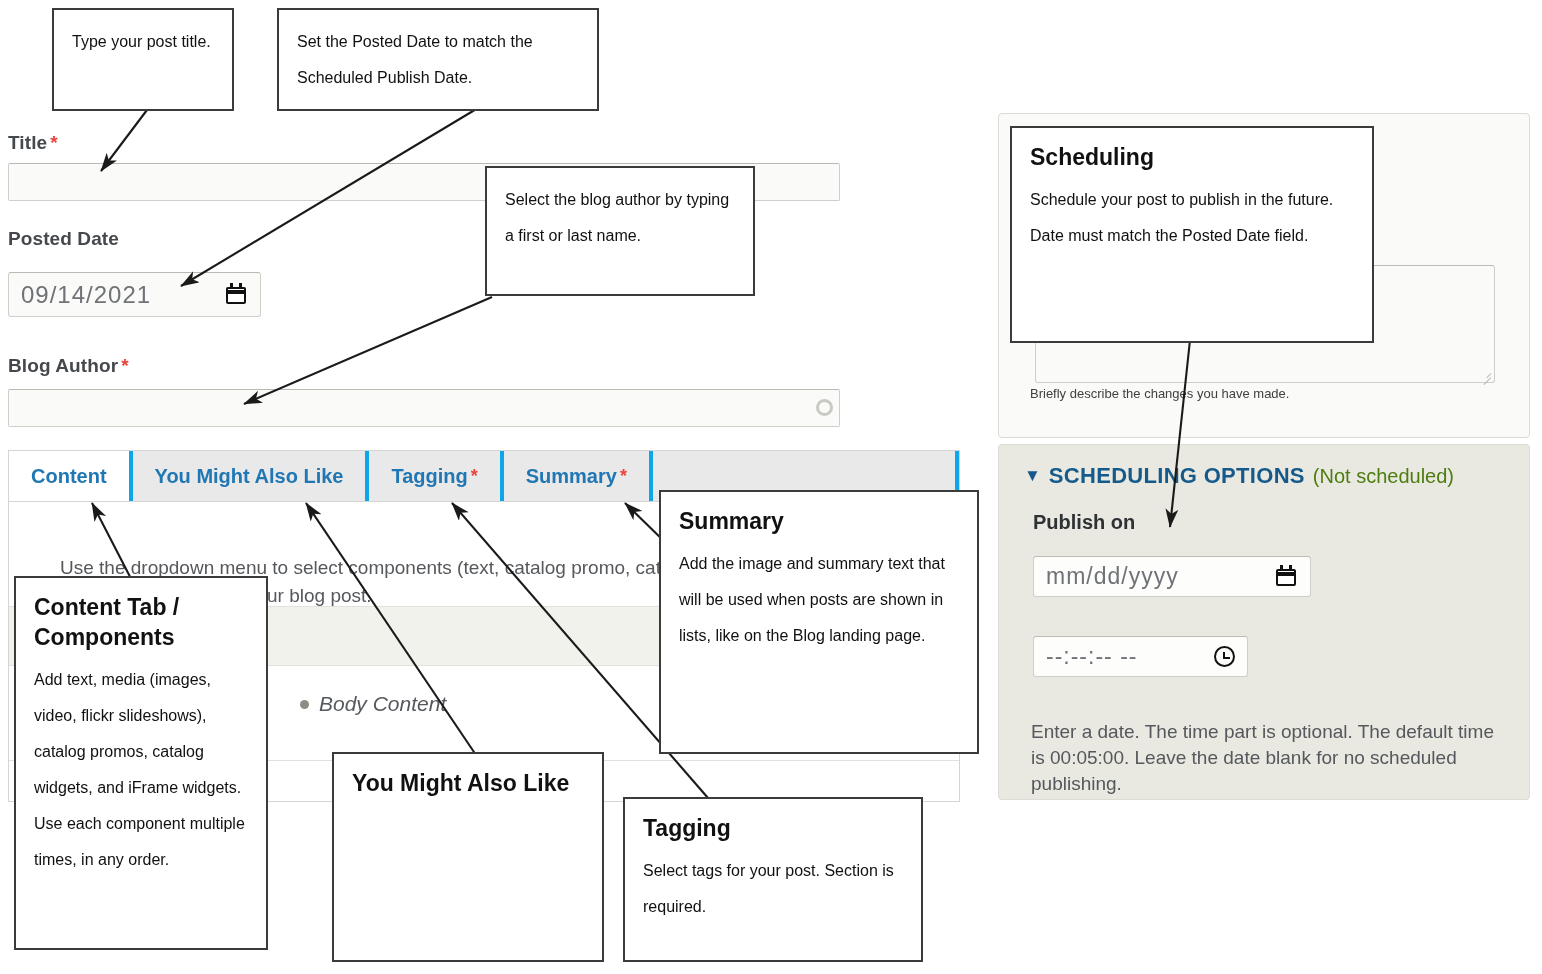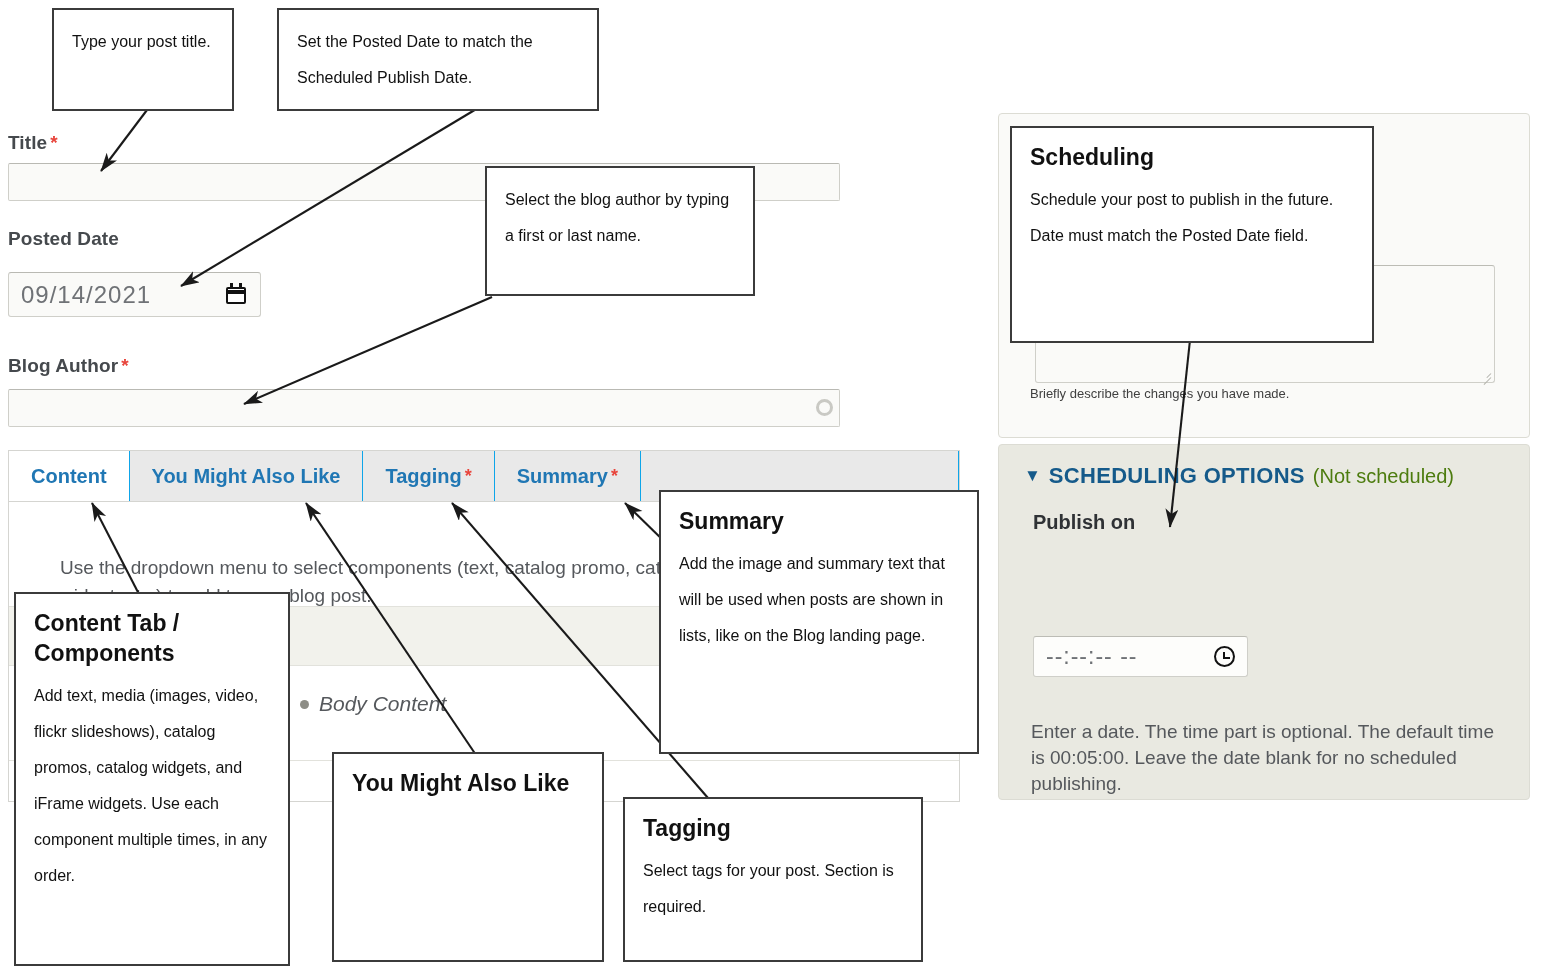--- a/index.html
+++ b/index.html
@@ -76,21 +76,21 @@
     box-sizing: border-box;
     background: #e9e9e9;
     border: 1px solid #d5d5d1;
     display: flex;
     align-items: stretch;
   }
   .tab {
     display: flex; align-items: center; justify-content: center;
     padding: 0 22px;
     font-size: 20px; font-weight: bold; color: #2077b4;
-    border-right: 1px solid #0ea5e9;
+    border-right: 4px solid #0ea5e9;
     white-space: nowrap;
     box-sizing: border-box;
   }
   .tab.active { background: #ffffff; color: #2077b4; }
   .tab .req { font-size: 18px; }
   .tab-filler { flex: 1 1 auto; }
 
   .tab-panel {
     position: absolute;
     box-sizing: border-box;
@@ -305,20 +305,29 @@
   <div class="rp-sched" style="left:998px; top:444px; width:532px; height:356px;"></div>
 
   <div class="sched-head" style="left:1024px; top:463px;">
     <span class="sched-caret">▼</span>
     <span class="sched-title">SCHEDULING OPTIONS</span>
     <span class="sched-status">(Not scheduled)</span>
   </div>
 
   <div class="pub-label" style="left:1033px; top:511px;">Publish on</div>
 
+  <div class="sched-input" style="left:1033px; top:556px; width:278px; height:41px;">
+    <span class="stxt">mm/dd/yyyy</span>
+    <span class="cal-ico">
+      <span class="p1"></span>
+        <span class="p2"></span>
+      <span class="body"></span>
+        <span class="bar"></span>
+    </span>
+  </div>
 
   <div class="sched-input" style="left:1033px; top:636px; width:215px; height:41px;">
     <span class="stxt">--:--:-- --</span>
     <span class="clock-ico">
         <i class="h"></i>
         <i class="m"></i>
       </span>
   </div>
 
   <p class="sched-note" style="left:1031px; top:700px;">Enter a date. The time part is optional. The default time is 00:05:00. Leave the date blank for no scheduled publishing.</p>
@@ -352,21 +361,21 @@
   </div>
 
   <div class="callout plain" style="left:277px; top:8px; width:322px; height:103px;">
     <p class="c-body">Set the Posted Date to match the Scheduled Publish Date.</p>
   </div>
 
   <div class="callout plain" style="left:485px; top:166px; width:270px; height:130px;">
     <p class="c-body">Select the blog author by typing a first or last name.</p>
   </div>
 
-  <div class="callout" style="left:14px; top:592px; width:276px; height:374px;">
+  <div class="callout" style="left:14px; top:576px; width:254px; height:374px;">
     <p class="c-title">Content Tab / Components</p>
     <p class="c-body">Add text, media (images, video, flickr slideshows), catalog promos, catalog widgets, and iFrame widgets. Use each component multiple times, in any order.</p>
   </div>
 
   <div class="callout" style="left:332px; top:752px; width:272px; height:210px;">
     <p class="c-title">You Might Also Like</p>
   </div>
 
   <div class="callout" style="left:623px; top:797px; width:300px; height:165px;">
     <p class="c-title">Tagging</p>

